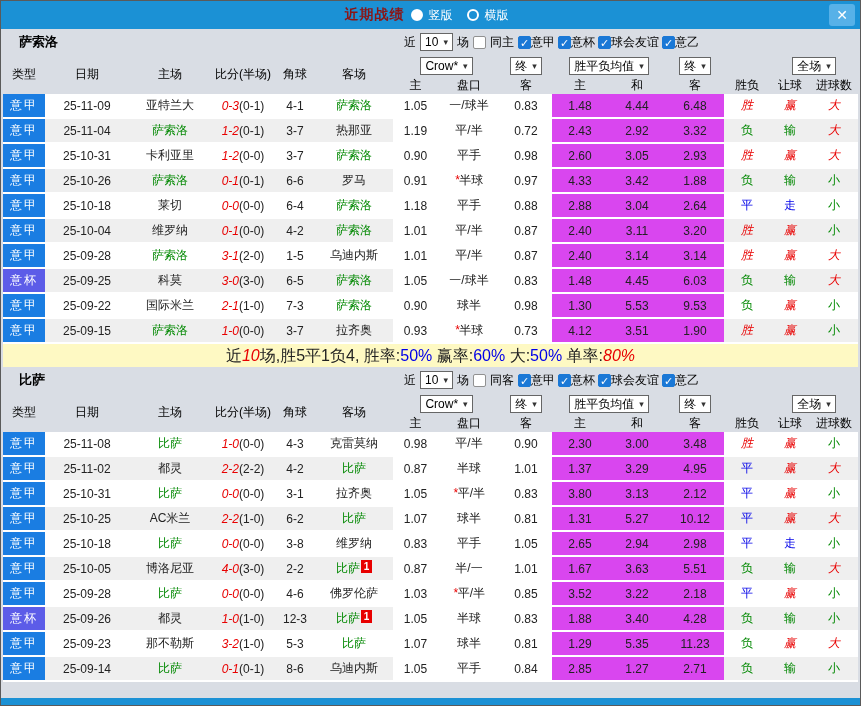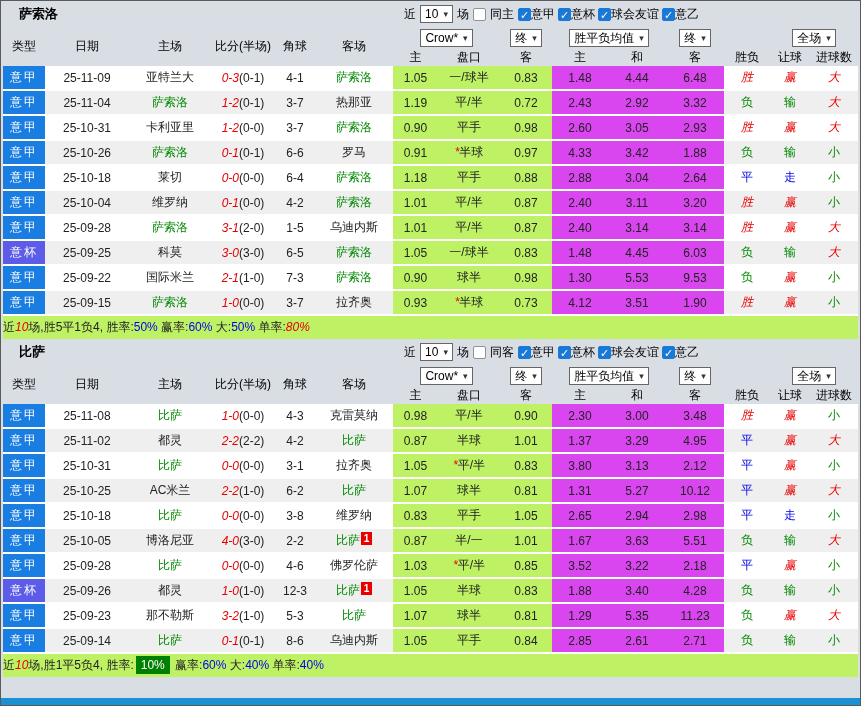--- a/index.html
+++ b/index.html
@@ -25,38 +25,48 @@
   
   table.grid{border-collapse:collapse;table-layout:fixed;width:855px;margin:0 2px;text-align:center;font-size:12px;color:#222;}
   .grid th,.grid td{padding:0;overflow:hidden;white-space:nowrap;}
   .grid thead th{font-weight:normal;color:#000;}
   .hdr-top th{height:22px;vertical-align:middle;}
   .hdr-sub th{height:16px;vertical-align:middle;}
   .grid tbody td{height:23px;border-bottom:2px solid #fff;vertical-align:middle;}
   td.type{color:#fff;letter-spacing:2px;}
   td.type.lg{background:#1a7de2;}
   td.type.cup{background:#5c5ce8;}
-  td.cream{background:#bef264;}
+  td.cream{background:#ffffff;}
   td.bluebg{background:#d946ef;}
   tr.odd td.stripe{background:#fff;}
   tr.even td.stripe{background:#efefef;}
   .c-r{color:#e80000;font-style:italic;}
   .c-g{color:#008800;}
   .c-b{color:#0000e8;}
   .c-k{color:#222;}
   .badge1{display:inline-block;background:#e80000;color:#fff;font-size:10px;font-weight:bold;width:11px;height:13px;line-height:13px;margin-left:1px;vertical-align:2px;text-align:center;}
-  .summary{background:#bef264;margin:0 2px;height:23px;line-height:23px;font-size:12px;}
+  .summary{background:#fef9c3;margin:0 2px;height:23px;line-height:23px;text-align:center;font-size:16px;}
   .summary .badge-green{background:#008000;color:#fff;padding:2px 5px;margin:0 2px;}
   .bottombar{position:absolute;left:0;right:0;bottom:0;height:7px;background:#1b91d5;}
 </style>
 </head>
 <body>
 
 <div class="window">
 
+  <div class="titlebar">
+    <span class="title-text">近期战绩</span>
+    <span class="radio sel"></span>
+    <span class="radio-label">竖版</span>
+    <span class="radio"></span>
+    <span class="radio-label">横版</span>
+    <div class="close-btn">
+      <span>✕</span>
+    </div>
+  </div>
 
   <div class="team-row">
     <span class="team-name">萨索洛</span>
     <div class="filters">
       <span class="lbl">近</span>
       <span class="sel-box">
         <span>10</span>
         <span class="caret">▾</span>
       </span>
       <span class="lbl">场</span>
@@ -573,25 +583,24 @@
           <td class="type lg">意甲</td>
           <td class="stripe">25-09-14</td>
           <td class="stripe"><span class="c-g">比萨</span></td>
           <td class="stripe"><span class="c-r">0-1</span><span class="c-k">(0-1)</span></td>
           <td class="stripe">8-6</td>
           <td class="stripe"><span class="c-k">乌迪内斯</span></td>
           <td class="cream">1.05</td>
           <td class="cream"><span class="c-k">平手</span></td>
           <td class="cream">0.84</td>
           <td class="bluebg">2.85</td>
-          <td class="bluebg">2.61</td>
+          <td class="bluebg">1.27</td>
           <td class="bluebg">2.71</td>
           <td class="stripe"><span class="c-g">负</span></td>
           <td class="stripe"><span class="c-g">输</span></td>
           <td class="stripe"><span class="c-g">小</span></td>
         </tr>
       </tbody>
   </table>
 
-  <div class="summary"><span class="c-k">近</span><span class="c-r">10</span><span class="c-k">场,胜1平5负4, 胜率:</span><span class="badge-green">10%</span><span class="c-k"> 赢率:</span><span class="c-b">60%</span><span class="c-k"> 大:</span><span class="c-b">40%</span><span class="c-k"> 单率:</span><span class="c-b">40%</span></div>
 
   <div class="bottombar"></div>
 </div>
 
 </body></html>

